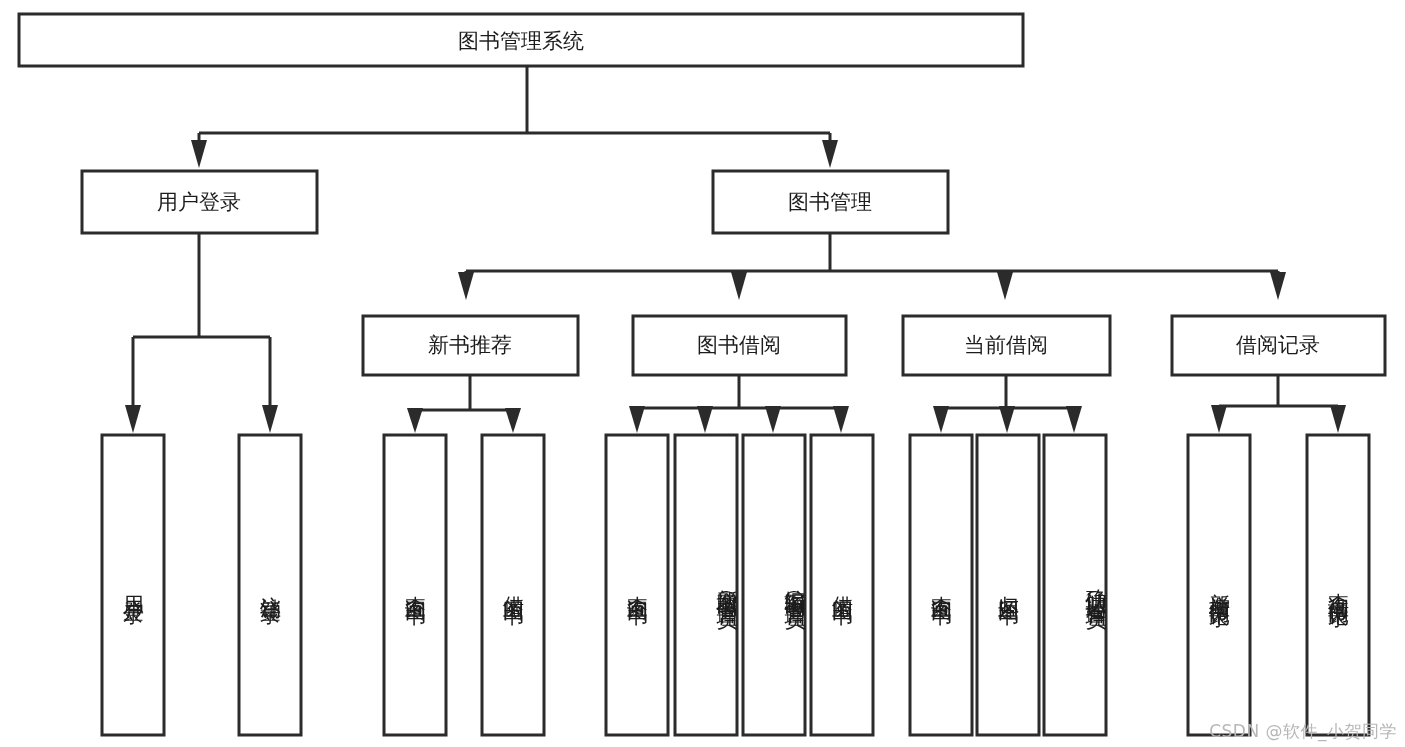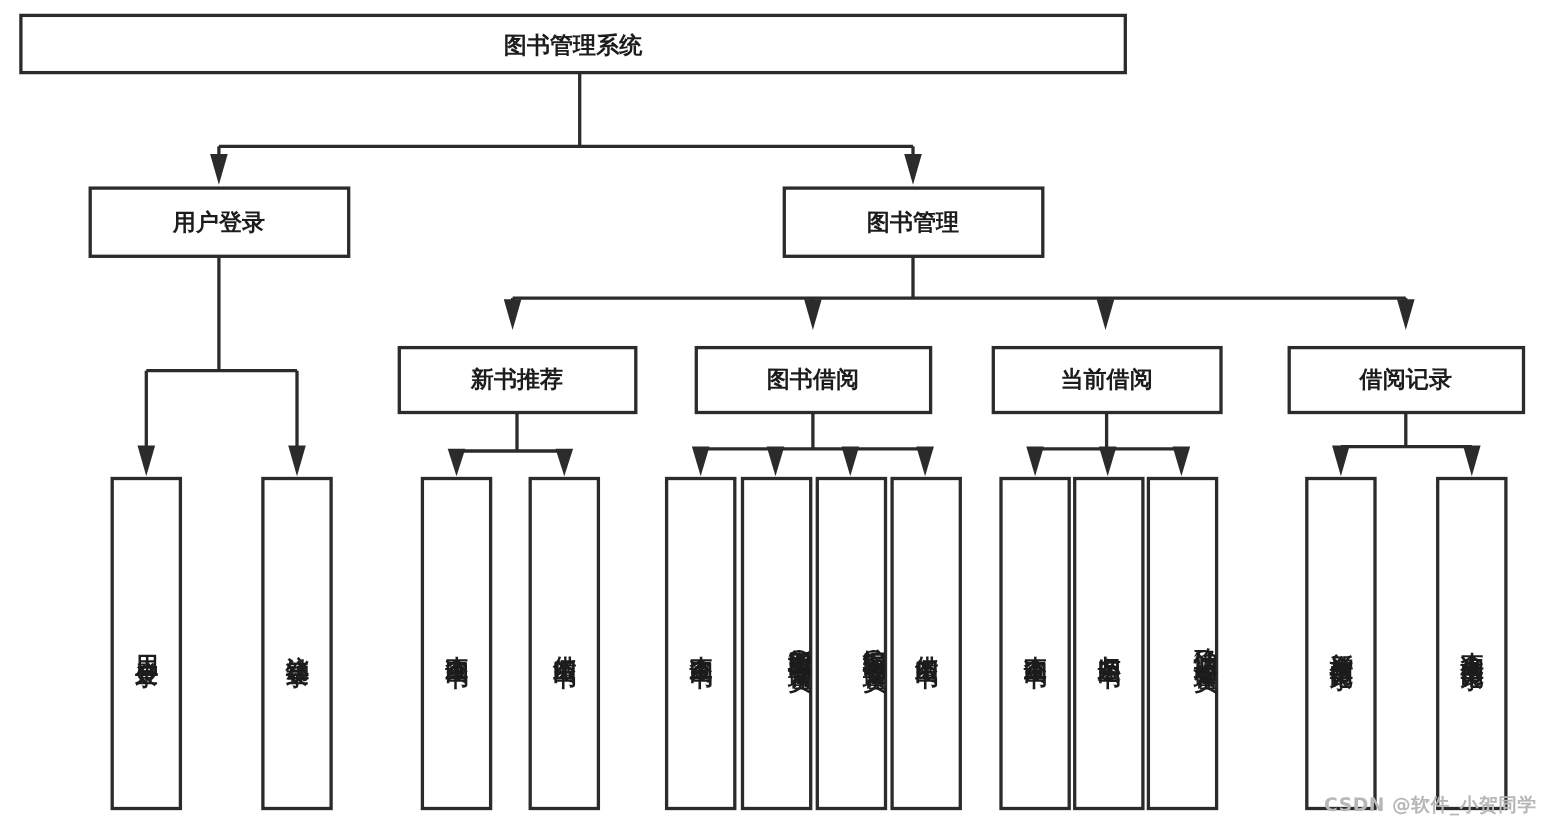--- a/index.html
+++ b/index.html
@@ -12,21 +12,20 @@
     width: 1405px;
     height: 747px;
     font-family: "DejaVu Sans", "Liberation Sans", sans-serif;
     overflow: hidden;
   }
   #diagram-root {
     position: relative;
     width: 1405px;
     height: 747px;
     background: #ffffff;
-    font-weight: bold;
   }
   svg#tree-svg {
     position: absolute;
     top: 0;
     left: 0;
     width: 1405px;
     height: 747px;
     display: block;
   }
   .node-box {

